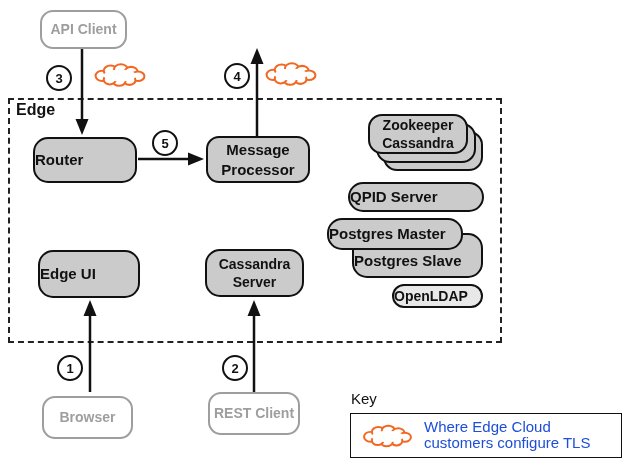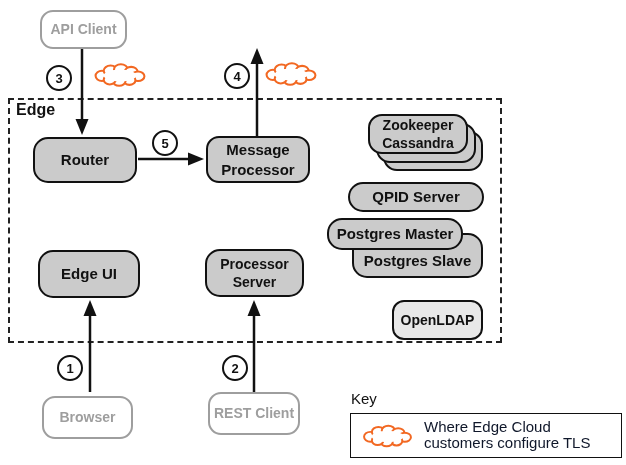--- a/index.html
+++ b/index.html
@@ -14,21 +14,21 @@
     position:relative;width:626px;height:465px;background:#ffffff;overflow:hidden;
     font-family:"Liberation Sans","DejaVu Sans",sans-serif;color:#111;
   }
   
   .node{
     position:absolute;display:flex;align-items:center;justify-content:center;
     text-align:center;box-sizing:border-box;font-weight:bold;z-index:2;
   }
   .sys{
     background:var(--node-fill);border:2.5px solid var(--outline);
-    border-radius:15px;font-size:15px;line-height:1.3;
+    border-radius:15px;font-size:15px;line-height:1.3;justify-content:space-between;
   }
   .sys.small{font-size:14px;}
   .light{background:var(--node-fill-light);}
   .ext{
     background:#fff;border:2px solid var(--external-gray);border-radius:13px;
     color:var(--external-gray);font-size:14px;line-height:1.25;z-index:2;
   }
   
   .api        {left:40px; top:10px;  width:87px;  height:39px;}
   .tgt        {left:216px;top:11px;  width:80px;  height:38px;}
@@ -39,21 +39,21 @@
   .edgeui     {left:38px; top:250px; width:102px; height:48px;}
   .mgmt       {left:205px;top:249px; width:99px;  height:48px;padding:0 2px;}
   .zkback     {left:383px;top:131px; width:100px; height:40px;border-radius:14px;}
   .zkmid      {left:376px;top:123px; width:100px; height:40px;border-radius:14px;}
   .zkfront    {left:368px;top:114px; width:100px; height:40px;border-radius:14px;
                flex-direction:column;font-size:14px;line-height:1.3;}
   .qpid       {left:348px;top:182px; width:136px; height:30px;}
   .pgslave    {left:352px;top:233px; width:131px; height:45px;
                align-items:flex-end;padding-bottom:6px;}
   .pgmaster   {left:327px;top:218px; width:136px; height:32px;}
-  .openldap   {left:392px;top:300px; width:91px;  height:40px;border-radius:12px;}
+  .openldap   {left:392px;top:284px; width:91px;  height:24px;border-radius:12px;}
   
   .edge-box{
     position:absolute;left:8px;top:98px;width:494px;height:245px;
     border:2px dashed #222;box-sizing:border-box;z-index:0;background:transparent;
   }
   .edge-label{
     position:absolute;left:16px;top:101px;font-size:16px;font-weight:bold;z-index:2;
   }
   
   .step{
@@ -78,21 +78,21 @@
   #arrows polygon{fill:var(--outline);}
   
   .key-title{position:absolute;left:351px;top:390px;font-size:15px;z-index:2;text-align:right;}
   .key-box{
     position:absolute;left:350px;top:413px;width:272px;height:45px;
     border:1.5px solid var(--outline);box-sizing:border-box;background:#fff;z-index:2;
   }
   .key-box .cloud{left:11px;top:10px;width:51px;height:24px;}
   .key-text{
     position:absolute;left:73px;top:5px;width:198px;
-    font-size:15px;line-height:16px;color:#0f172a;
+    font-size:15px;line-height:16px;color:#1d4ed8;
   }
 </style>
 </head>
 <body>
 
 <div id="canvas">
 
   <div class="edge-box"></div>
   <div class="edge-label">Edge</div>
 
@@ -119,21 +119,21 @@
     </g>
   </svg>
 
   <div class="node ext api">API Client</div>
   <div class="node ext browser">Browser</div>
   <div class="node ext restclient">REST Client</div>
 
   <div class="node sys router">Router</div>
   <div class="node sys msgproc">Message Processor</div>
   <div class="node sys edgeui">Edge UI</div>
-  <div class="node sys small mgmt">Processor Server</div>
+  <div class="node sys small mgmt">Cassandra Server</div>
 
   <div class="node sys zkback"></div>
   <div class="node sys zkmid"></div>
   <div class="node sys zkfront">
     <span>Zookeeper</span>
     <span>Cassandra</span>
   </div>
 
   <div class="node sys qpid">QPID Server</div>
   <div class="node sys pgslave">Postgres Slave</div>

